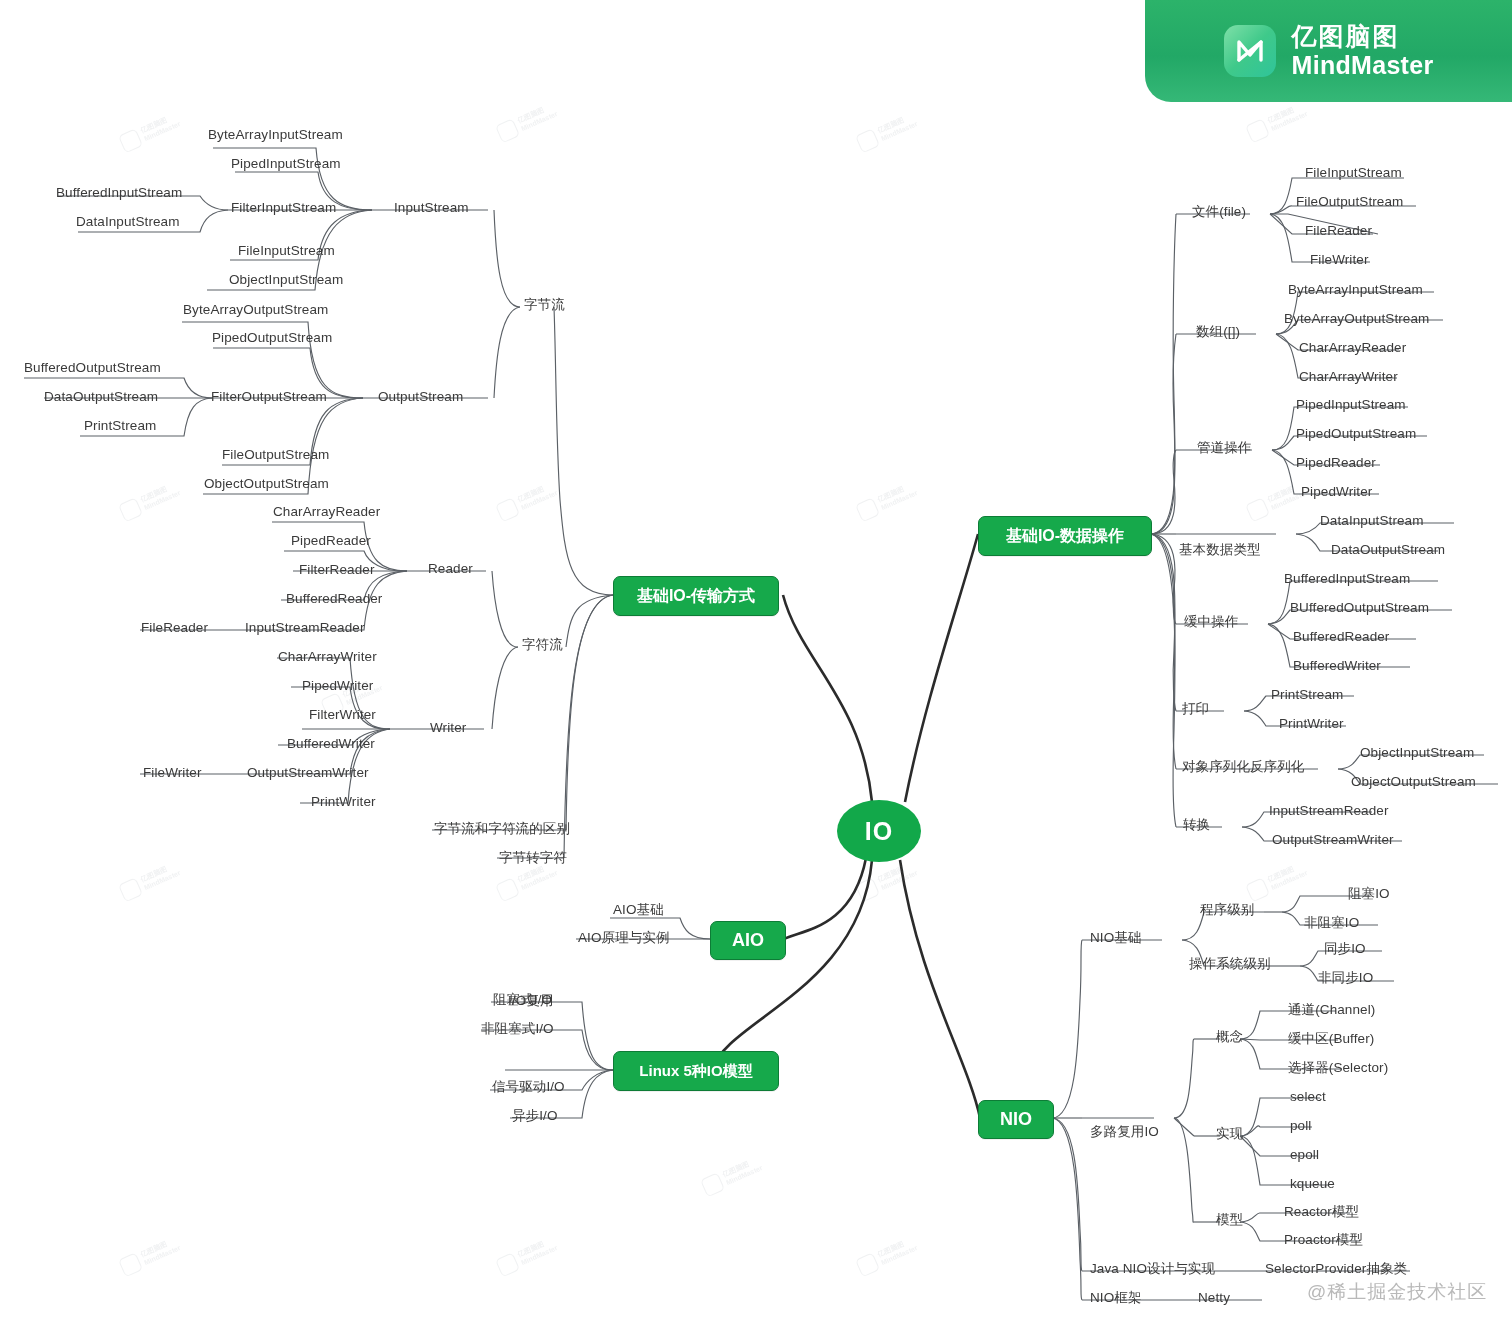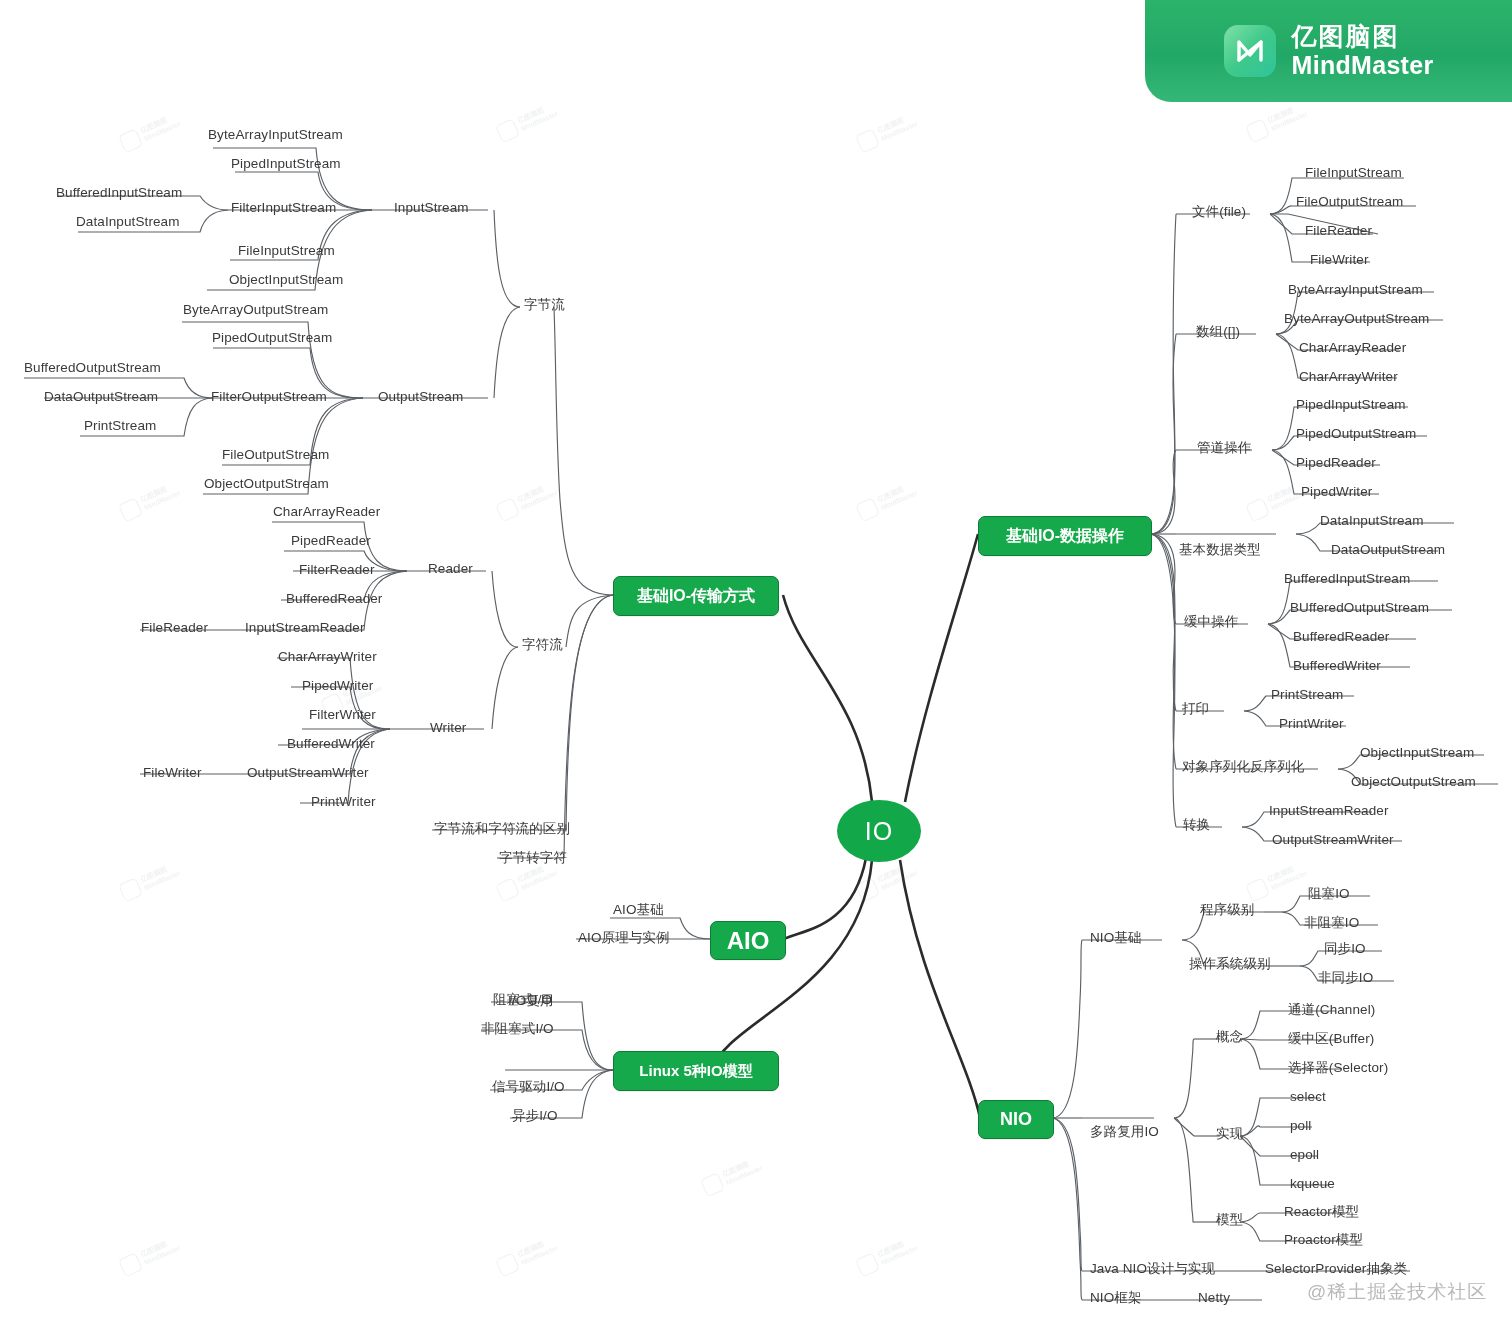--- a/index.html
+++ b/index.html
@@ -19,21 +19,21 @@
   #brandtxt{display:flex;flex-direction:column;justify-content:center;color:#fff;}
   #brandtxt .cn1{font-size:25px;font-weight:700;letter-spacing:2px;line-height:1.15;}
   #brandtxt .en1{font-size:25px;font-weight:700;letter-spacing:.3px;line-height:1.15;}
   
   .topic{position:absolute;background:#16a94b;border:1.6px solid #0d7c36;border-radius:7px;
      color:#fff;font-weight:700;display:flex;align-items:center;justify-content:center;
      box-shadow:0 1px 0 rgba(0,0,0,.06);text-align:right;}
   .topic span{white-space:nowrap;}
   #root{position:absolute;left:837px;top:800px;width:84px;height:62px;border-radius:50%;
      background:#12a84a;display:flex;align-items:center;justify-content:center;
-     color:#fff;font-weight:400;font-size:25px;letter-spacing:1px;}
+     color:#fff;font-weight:700;font-size:25px;letter-spacing:1px;}
   
   .wm{position:absolute;opacity:.10;transform:rotate(-24deg);transform-origin:left top;
       display:flex;align-items:center;gap:4px;pointer-events:none;}
   .wm .wmi{width:17px;height:17px;border-radius:5px;border:1.4px solid #6f7b86;}
   .wm .wmt{font-size:7px;color:#6f7b86;font-weight:700;line-height:1.15;}
   #bottomwm{position:absolute;left:1307px;top:1279px;font-size:19px;color:#b9b9b9;
      letter-spacing:1px;white-space:nowrap;}
 </style>
 </head>
 <body>
@@ -294,21 +294,21 @@
   </div>
 
   <div class="topic" style="left:613px;top:576px;width:164px;height:38px;font-size:16px">
     <span>基础IO-传输方式</span>
   </div>
 
   <div class="topic" style="left:978px;top:516px;width:172px;height:38px;font-size:16px">
     <span>基础IO-数据操作</span>
   </div>
 
-  <div class="topic" style="left:710px;top:921px;width:74px;height:37px;font-size:24px">
+  <div class="topic" style="left:710px;top:921px;width:74px;height:37px;font-size:18px">
     <span>AIO</span>
   </div>
 
   <div class="topic" style="left:613px;top:1051px;width:164px;height:38px;font-size:15px">
     <span>Linux 5种IO模型</span>
   </div>
 
   <div class="topic" style="left:978px;top:1100px;width:74px;height:37px;font-size:18px">
     <span>NIO</span>
   </div>
@@ -400,21 +400,21 @@
   <div class="lbl cn" style="left:1182px;top:760px">对象序列化反序列化</div>
   <div class="lbl" style="left:1360px;top:746px">ObjectInputStream</div>
   <div class="lbl" style="left:1351px;top:775px">ObjectOutputStream</div>
 
   <div class="lbl cn" style="left:1183px;top:818px">转换</div>
   <div class="lbl" style="left:1269px;top:804px">InputStreamReader</div>
   <div class="lbl" style="left:1272px;top:833px">OutputStreamWriter</div>
 
   <div class="lbl cn" style="left:1090px;top:931px">NIO基础</div>
   <div class="lbl cn" style="left:1200px;top:903px">程序级别</div>
-  <div class="lbl cn" style="left:1308px;top:887px">阻塞IO</div>
+  <div class="lbl cn" style="left:1348px;top:887px">阻塞IO</div>
   <div class="lbl cn" style="left:1304px;top:916px">非阻塞IO</div>
   <div class="lbl cn" style="left:1189px;top:957px">操作系统级别</div>
   <div class="lbl cn" style="left:1324px;top:942px">同步IO</div>
   <div class="lbl cn" style="left:1318px;top:971px">非同步IO</div>
 
   <div class="lbl cn" style="left:1090px;top:1125px">多路复用IO</div>
   <div class="lbl cn" style="left:1216px;top:1030px">概念</div>
   <div class="lbl cn" style="left:1288px;top:1003px">通道(Channel)</div>
   <div class="lbl cn" style="left:1288px;top:1032px">缓中区(Buffer)</div>
   <div class="lbl cn" style="left:1288px;top:1061px">选择器(Selector)</div>

